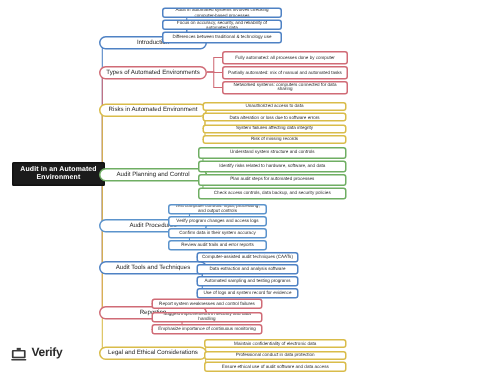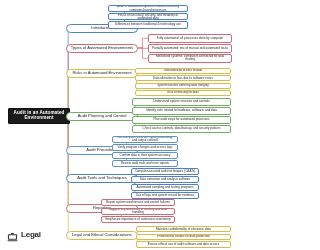--- a/index.html
+++ b/index.html
@@ -140,14 +140,14 @@
 
 <div class="wm">
   <span class="wm-icon">
     <svg viewBox="0 0 24 24" width="11" height="11">
       <rect x="2" y="5" width="20" height="12" rx="1.5" fill="#3a3a3a"></rect>
       <rect x="4.5" y="7.2" width="15" height="7.6" fill="#ffffff"></rect>
       <rect x="1" y="18" width="22" height="2.2" rx="1" fill="#3a3a3a"></rect>
       <rect x="9" y="2" width="6" height="3" fill="#3a3a3a"></rect>
     </svg>
   </span>
-  <span class="wm-text">Legal</span>
+  <span class="wm-text">Verify</span>
 </div>
 
 </body></html>

